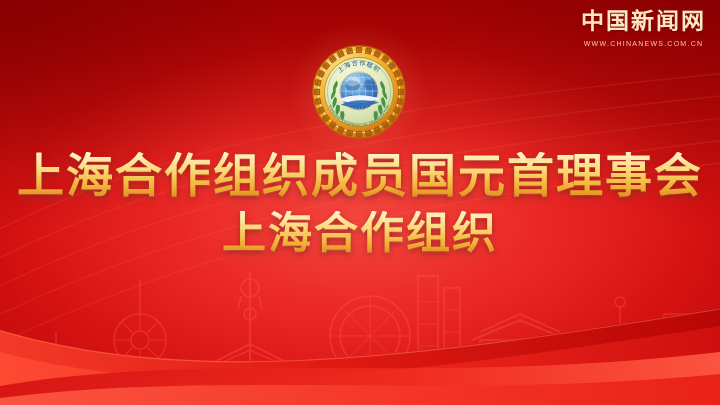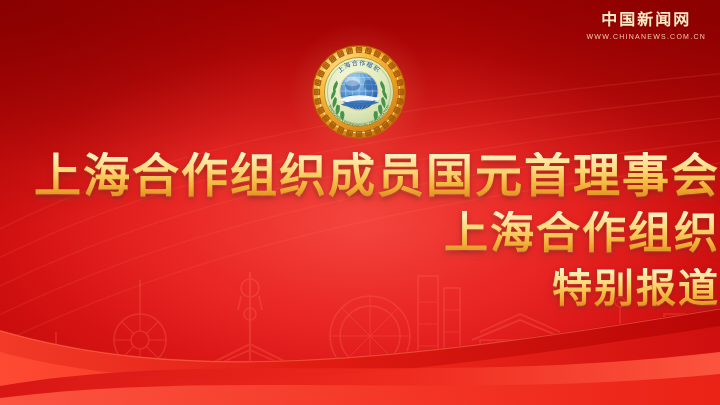--- a/index.html
+++ b/index.html
@@ -51,21 +51,21 @@
   }
   .emblem-halo{
     position:absolute;left:50%;top:50%;width:150px;height:150px;
     transform:translate(-50%,-50%);
     background:radial-gradient(circle, rgba(255,170,120,.26) 0%, rgba(255,150,100,0) 66%);
     pointer-events:none;
   }
   
   .titles{
     position:absolute;left:0;right:0;top:152px;
-    text-align:right;
+    text-align:center;
   }
   .tline{
     display:block;
     font-weight:700;
     letter-spacing:2px;
     line-height:1;
     background-image:linear-gradient(180deg,
         #fff4cf 0%, #ffe9a6 16%, #fdd97a 38%, #f6c34f 58%,
         #efae35 76%, #e39a26 90%, #d98d1c 100%);
     -webkit-background-clip:text;
@@ -78,23 +78,23 @@
   .tline-1{font-size:47px;}
   .tline-2{font-size:44px;margin-top:12px;}
   .tline-3{font-size:40px;margin-top:13px;}
   
   .logo{
     position:absolute;right:14px;top:12px;
     text-align:center;
     line-height:1;
   }
   .logo-cn{
-    font-size:16px;font-weight:700;letter-spacing:2px;
+    font-size:23px;font-weight:700;letter-spacing:2px;
     color:#ffe7c4;
-    font-family:Liberation Sans, sans-serif;
+    font-family:Liberation Mono, monospace;
     text-shadow:0 1px 2px rgba(90,0,0,.55);
     white-space:nowrap;
   }
   .logo-url{
     margin-top:5px;
     font-size:7px;letter-spacing:1.25px;
     color:#f6c9ae;
     font-family:"Liberation Sans",sans-serif;
     white-space:nowrap;
   }
@@ -451,21 +451,20 @@
           <path d="M27,63 q-3,6 0,11 q4,-4 3,-10 Z"></path>
           <path d="M31,70 q-2,6 2,10 q3,-5 1,-10 Z"></path>
         </g>
       </g>
     </svg>
   </div>
 
   <div class="titles">
     <span class="tline tline-1">上海合作组织成员国元首理事会</span>
     <span class="tline tline-2">上海合作组织</span>
-    <span class="tline tline-3">特别报道</span>
   </div>
 
   <div class="logo">
     <div class="logo-cn">中国新闻网</div>
     <div class="logo-url">WWW.CHINANEWS.COM.CN</div>
   </div>
 
 </div>
 
 </body></html>

